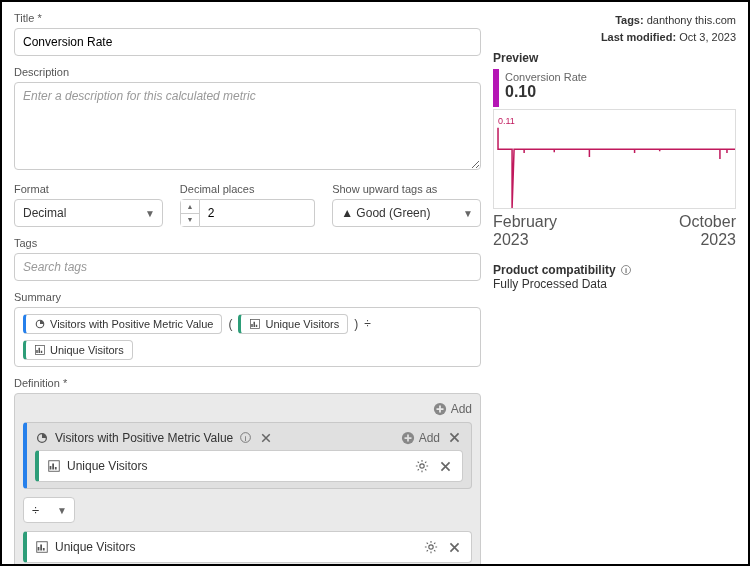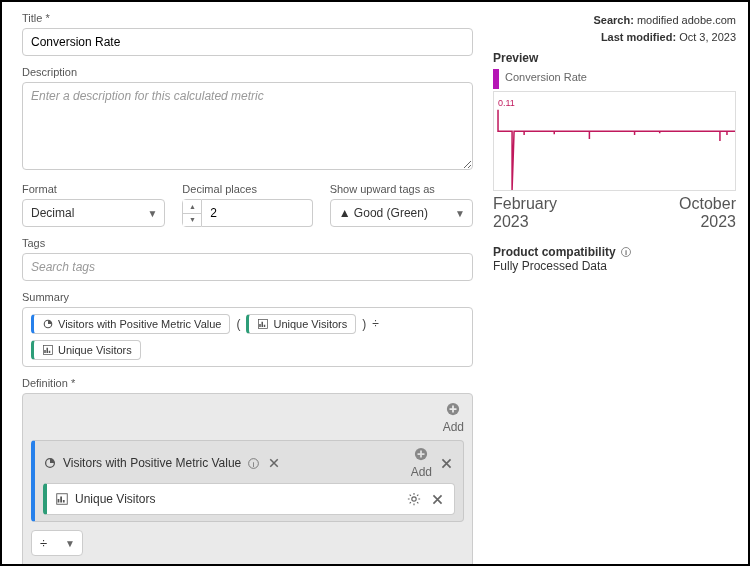--- a/index.html
+++ b/index.html
@@ -7,21 +7,21 @@
     font-family: -apple-system, BlinkMacSystemFont, "Segoe UI", Arial, sans-serif;
     font-size: 12px;
     color: #333;
     background: #fff;
     border: 2px solid #000;
     width: 750px;
     height: 566px;
     overflow: hidden;
   }
   .container { display: flex; height: 100%; }
-  .left-panel { flex: 1.45; padding: 10px 20px; overflow: hidden; }
+  .left-panel { flex: 1.45; padding: 10px 12px; overflow: hidden; }
   .right-panel { width: 255px; padding: 10px 12px 10px 0; }
   .owner-info { text-align: right; font-size: 11px; line-height: 1.5; margin-bottom: 6px; }
   .label { font-size: 11px; color: #555; margin-bottom: 4px; display: block; }
   .req::after { content: " *"; }
   input[type="text"], textarea, select {
     width: 100%;
     border: 1px solid #ccc;
     border-radius: 4px;
     padding: 6px 8px;
     font-family: inherit;
@@ -49,21 +49,21 @@
     display: inline-flex; align-items: center; gap: 4px;
     border: 1px solid #ccc; border-left-width: 3px; border-radius: 4px;
     padding: 3px 8px; font-size: 11px; background: #fff;
   }
   .pill.blue { border-left-color: #2680eb; }
   .pill.green { border-left-color: #2d9d78; }
   .pill .icon-sm { width: 12px; height: 12px; color: #555; }
   .op { color: #444; font-size: 12px; }
   .def-area { border: 1px solid #ccc; border-radius: 4px; background: #eaeaea; padding: 8px; }
   .def-toolbar { display: flex; justify-content: flex-end; margin-bottom: 6px; }
-  .add-btn { display: inline-flex; align-items: center; gap: 4px; color: #666; background: none; border: 0; cursor: pointer; font-size: 12px; flex-direction: column; }
+  .add-btn { display: inline-flex; align-items: center; gap: 4px; color: #666; background: none; border: 0; cursor: pointer; font-size: 12px; }
   .seg-block { border: 1px solid #c8c8c8; background: #e0e0e0; border-left: 4px solid #2680eb; border-radius: 4px; padding: 6px 8px; margin-bottom: 8px; }
   .seg-head { display: flex; align-items: center; gap: 6px; }
   .seg-head .title { font-size: 12px; color: #333; }
   .spacer { flex: 1; }
   .icon-btn { background: none; border: 0; cursor: pointer; color: #666; padding: 2px; display: inline-flex; }
   .metric-row {
     display: flex; align-items: center; gap: 6px;
     background: #fff; border: 1px solid #ccc; border-left: 4px solid #2d9d78;
     border-radius: 4px; padding: 6px 8px; margin-top: 4px;
   }
@@ -255,27 +255,28 @@
           </button>
         </div>
 
       </div>
     </div>
 
   </div>
 
   <div class="right-panel">
     <div class="owner-info">
-      <div><b>Search:</b> <span>modified adobe.com</span></div>
+      <div><b>Tags:</b> <span>danthony this.com</span></div>
       <div><b>Last modified:</b> <span>Oct 3, 2023</span></div>
     </div>
 
     <div class="preview-head">Preview</div>
     <div class="preview-card">
       <div class="preview-name">Conversion Rate</div>
+      <div class="preview-val">0.10</div>
     </div>
 
     <div class="chart">
       <svg viewBox="0 0 240 100" width="100%" height="100%" preserveAspectRatio="none">
         <text x="4" y="14" font-size="9" fill="#c0185c">0.11</text>
         <path d="M4 18 L4 40 L18 40 L18 100 L20 40 L240 40" fill="none" stroke="#c0185c" stroke-width="1.5"></path>
         <path d="M30 40 L30 44 M60 40 L60 43 M95 40 L95 48 M140 40 L140 44 M165 40 L165 42 M225 40 L225 50 M232 40 L232 44" stroke="#c0185c" stroke-width="1.5"></path>
       </svg>
     </div>
     <div class="chart-dates">

